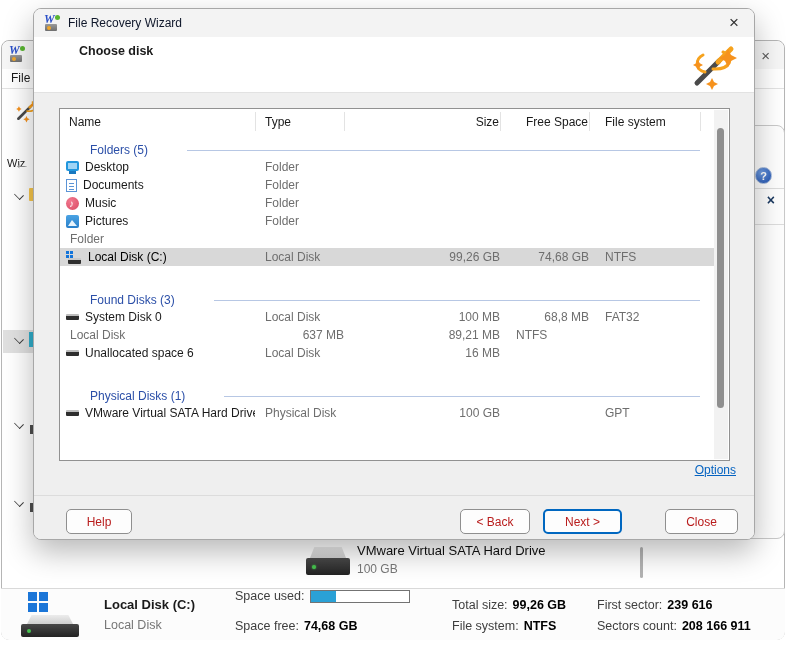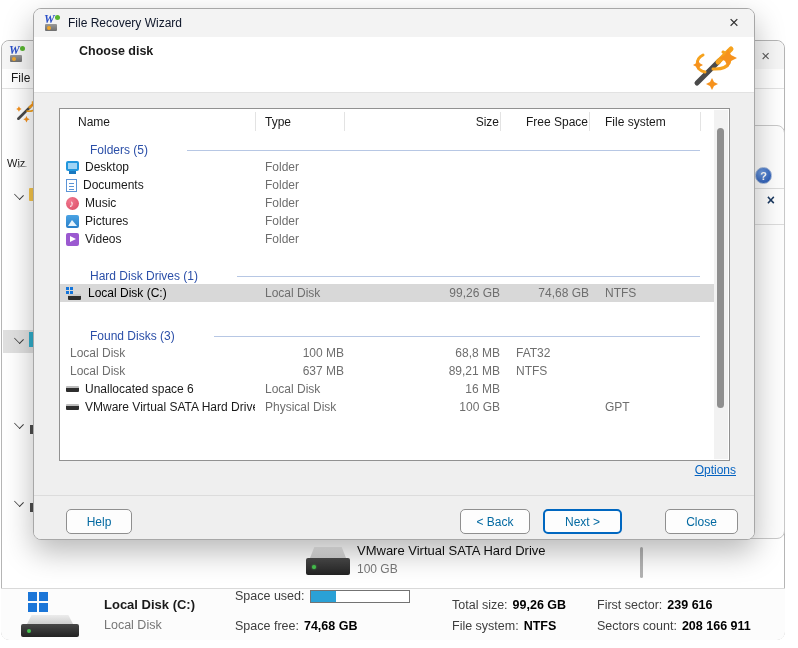--- a/index.html
+++ b/index.html
@@ -61,42 +61,42 @@
   .dlg-close { position:absolute; right:15px; top:4px; font-size:17px; color:#333; cursor:default; }
   .dlg-header { position:relative; height:56px; background:#fff; border-bottom:1px solid #e2e2e2; }
   .dlg-h1 { position:absolute; left:45px; top:7px; font-size:12.5px; font-weight:bold; }
   .dlg-h2 { position:absolute; left:62px; top:27px; font-size:12px; }
   .dlg-wand { position:absolute; right:15px; top:1px; }
   .dlg-content { position:relative; height:447px; background:#efefef; }
 
   .dtable { position:absolute; left:25px; top:15px; width:671px; height:353px; background:#fff; border:1px solid #919191; overflow:hidden; }
   .cols { display:grid; grid-template-columns:195px 89px 156px 89px 1fr; align-items:center; }
   .thead { position:relative; height:25px; width:654px; font-size:12px; color:#1a1a1a; }
-  .th-name { padding-left:18px; }
+  .th-name { padding-left:9px; }
   .th-type { padding-left:10px; }
   .th-size, .th-free { text-align:right; padding-right:1px; }
   .th-fs { padding-left:16px; }
   .hsep { position:absolute; top:3px; height:19px; width:1px; background:#e3e3e3; }
   .tbody { position:absolute; left:0; top:25px; width:654px; }
   .group { display:flex; align-items:center; height:16px;gap:31px; }
   .group-label { color:#2b4fa8; font-size:12px; margin-left:30px; white-space:nowrap; }
   .group-line { flex:1; height:1px; background:#b7c7e4; margin:1px 14px 0 8px; }
   .g1 { margin-top:8px; } .g2 { margin-top:20px; } .g3 { margin-top:26px; } .g4 { margin-top:26px; }
   .trow { height:18px; font-size:12px; width:654px; }
   .trow.sel { background:#d8d8d8; }
   .c-name { display:flex; align-items:center; gap:6px; padding-left:6px; white-space:nowrap; overflow:hidden; }
   .c-type { padding-left:10px; color:#6e6e6e; white-space:nowrap; }
   .c-size, .c-free { text-align:right; color:#6e6e6e; white-space:nowrap; }
   .c-fs { padding-left:16px; color:#6e6e6e; }
   .scrolltrack { position:absolute; right:1px; top:1px; bottom:1px; width:14px; background:#f2f2f2; }
   .scrollthumb { position:absolute; left:3px; top:18px; width:7px; height:280px; background:#8f8f8f; border-radius:4px; }
 
   .options-link { position:absolute; right:18px; top:370px; color:#0563c1; text-decoration:underline; font-size:12px; cursor:pointer; }
   .btn-sep { position:absolute; left:0; right:0; top:402px; border-top:1px solid #dcdcdc; }
-  .btn { position:absolute; top:416px; height:25px; background:#fdfdfd; border:1px solid #8f8f8f; border-radius:5px; font-size:12px; font-family:"Liberation Sans",sans-serif; color:#0369a1; text-align:center; line-height:22px; cursor:default; }
+  .btn { position:absolute; top:416px; height:25px; background:#fdfdfd; border:1px solid #8f8f8f; border-radius:5px; font-size:12px; font-family:"Liberation Sans",sans-serif; color:#b91c1c; text-align:center; line-height:22px; cursor:default; }
   .btn.primary { border:2px solid #0067c0; line-height:20px; }
   .b-help { left:32px; width:66px; }
   .b-back { left:426px; width:70px; }
   .b-next { left:509px; width:79px; }
   .b-close { left:631px; width:73px; }
 
   
   .appicon { position:relative; width:17px; height:16px; display:inline-block; flex:none; }
   .ai-w { position:absolute; top:-3px; left:0; font-weight:bold; font-style:italic; font-size:12px; color:#2b50c8; font-family:"Liberation Serif",serif; }
   .ai-g { position:absolute; top:0; right:1px; width:5px; height:5px; background:#58b430; border-radius:50%; }
@@ -293,50 +293,46 @@
             <span class="c-name">
                 <span class="ricon i-pics"></span>
                 <span>Pictures</span>
               </span>
             <span class="c-type">Folder</span>
             <span class="c-size"></span>
             <span class="c-free"></span>
             <span class="c-fs"></span>
           </div>
           <div class="trow cols">
-            <span class="c-name">
-                <span class="ricon i-videos"></span>
-                <span>Videos</span>
-              </span>
-            <span class="c-type">Folder</span>
-            <span class="c-size"></span>
-            <span class="c-free"></span>
-            <span class="c-fs"></span>
-          </div>
-
-          <div class="group g2">
-            <span class="group-label">Hard Disk Drives (1)</span>
-              <span class="group-line"></span>
-          </div>
+            <span class="c-type">Folder</span>
+            <span class="c-size"></span>
+            <span class="c-free"></span>
+            <span class="c-fs"></span>
+          </div>
+
           <div class="trow cols sel">
             <span class="c-name" style="color:#000;">
                 <span class="ricon i-cdisk"></span>
                 <span>Local Disk (C:)</span>
               </span>
             <span class="c-type">Local Disk</span>
             <span class="c-size">99,26 GB</span>
             <span class="c-free">74,68 GB</span>
             <span class="c-fs">NTFS</span>
           </div>
 
           <div class="group g3">
             <span class="group-label">Found Disks (3)</span>
               <span class="group-line"></span>
           </div>
           <div class="trow cols">
+            <span class="c-name">
+                <span class="ricon i-disk"></span>
+                <span>System Disk 0</span>
+              </span>
             <span class="c-type">Local Disk</span>
             <span class="c-size">100 MB</span>
             <span class="c-free">68,8 MB</span>
             <span class="c-fs">FAT32</span>
           </div>
           <div class="trow cols">
             <span class="c-type">Local Disk</span>
             <span class="c-size">637 MB</span>
             <span class="c-free">89,21 MB</span>
             <span class="c-fs">NTFS</span>
@@ -345,20 +341,24 @@
             <span class="c-name">
                 <span class="ricon i-disk"></span>
                 <span>Unallocated space 6</span>
               </span>
             <span class="c-type">Local Disk</span>
             <span class="c-size">16 MB</span>
             <span class="c-free"></span>
             <span class="c-fs"></span>
           </div>
 
+          <div class="group g4">
+            <span class="group-label">Physical Disks (1)</span>
+              <span class="group-line"></span>
+          </div>
           <div class="trow cols">
             <span class="c-name">
                 <span class="ricon i-disk"></span>
                 <span>VMware Virtual SATA Hard Drive</span>
               </span>
             <span class="c-type">Physical Disk</span>
             <span class="c-size">100 GB</span>
             <span class="c-free"></span>
             <span class="c-fs">GPT</span>
           </div>

